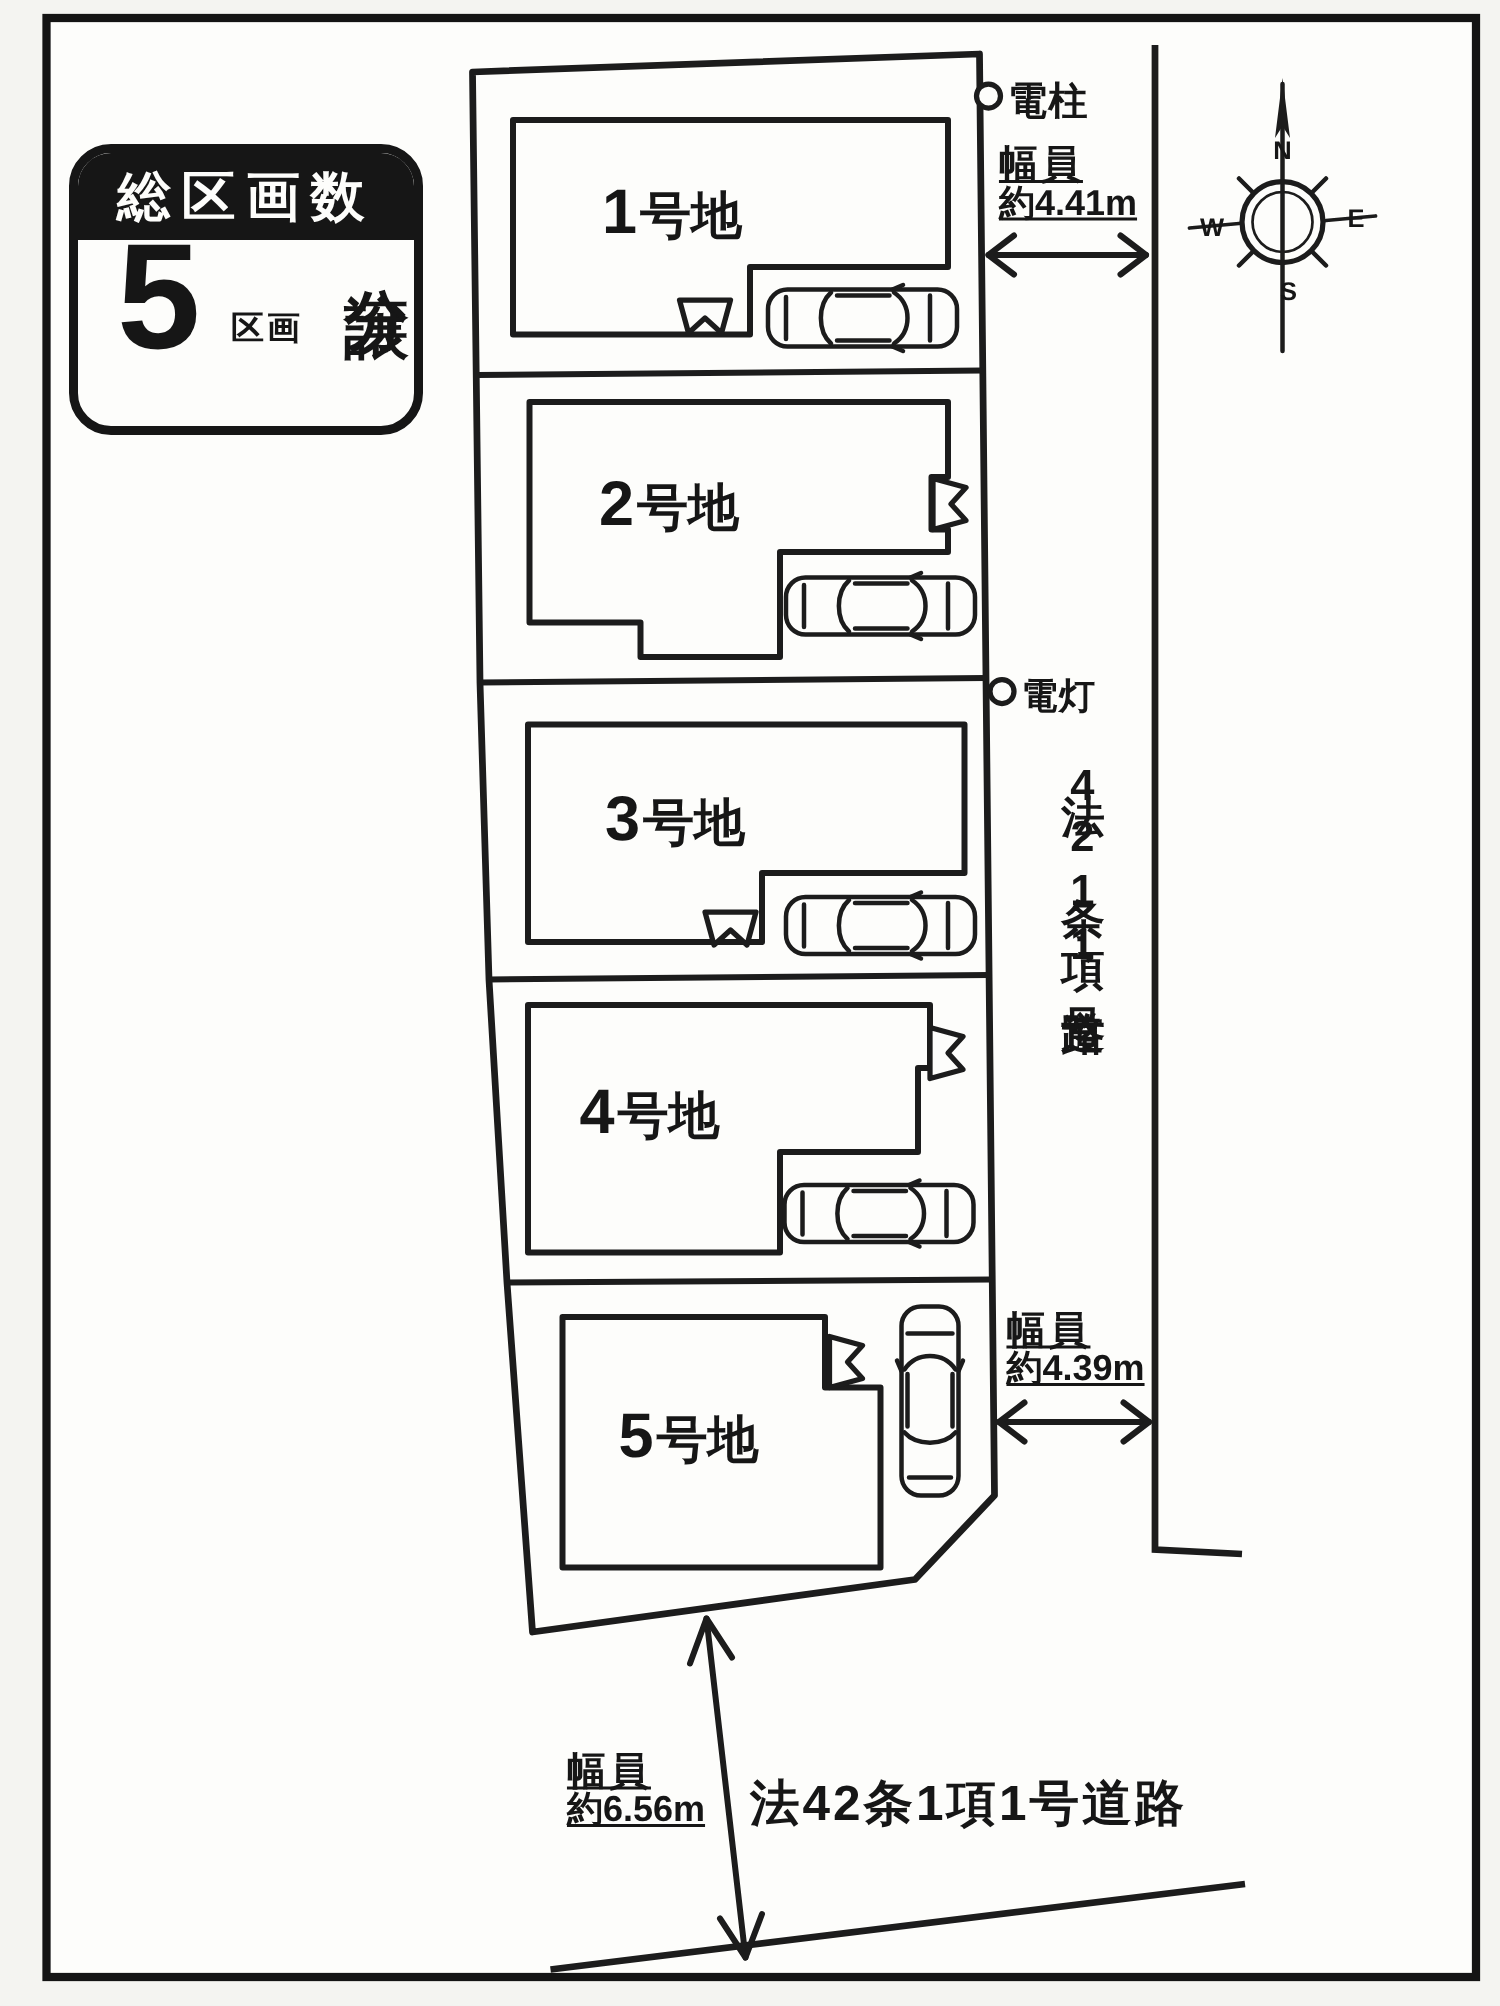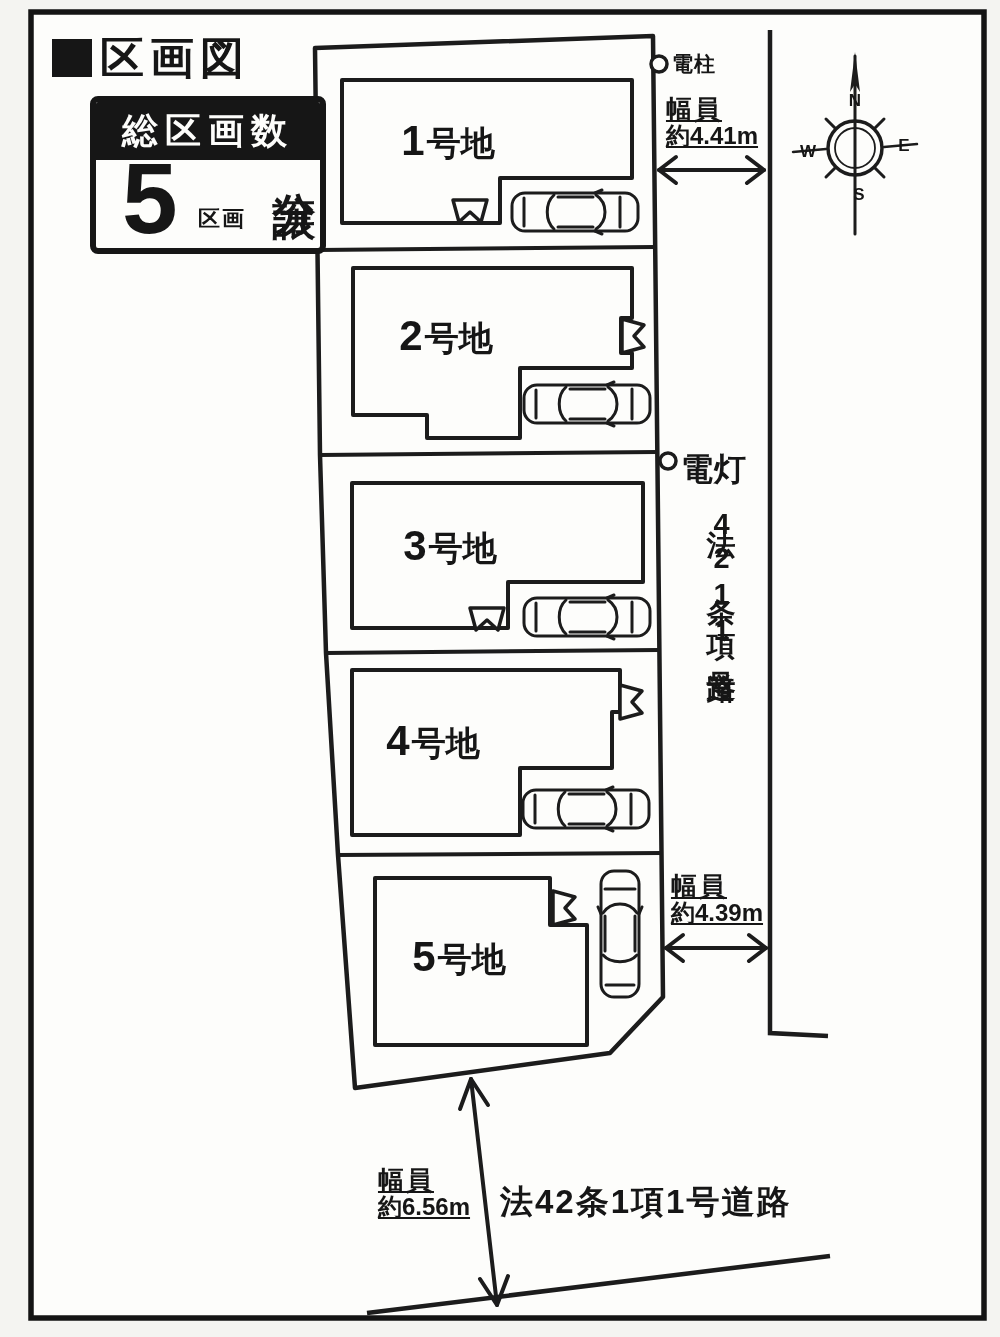--- a/index.html
+++ b/index.html
@@ -13,23 +13,23 @@
     color:#161616;
   }
   .page svg{position:absolute;left:0;top:0;}
   .ovl{position:absolute;font-weight:bold;color:#161616;white-space:nowrap;}
   
   .title{left:52px;top:36px;display:flex;align-items:center;gap:8px;}
   .title .sq{width:40px;height:38px;background:#161616;display:inline-block;}
   .title .t{font-size:44px;letter-spacing:6px;line-height:1;}
   
   .badge{
-    left:46px;top:96px;width:236px;height:158px;
-    border:6px solid #161616;border-radius:8px;
-    background:#fdfdfb;overflow:hidden;box-sizing:border-box;margin-left:44px;
+    left:46px;top:96px;width:236px;height:194px;
+    border:6px solid #161616;border-radius:28px;
+    background:#fdfdfb;overflow:hidden;box-sizing:border-box;
   }
   .badge .head{
     height:58px;background:#161616;color:#fdfdfb;
     display:flex;align-items:center;justify-content:center;
     font-size:36px;font-weight:bold;letter-spacing:7px;
   }
   .badge .bottom{position:relative;height:88px;}
   .badge .count{position:absolute;left:26px;top:-12px;font-size:100px;font-weight:bold;line-height:1;}
   .badge .unit{position:absolute;left:102px;top:44px;font-size:22px;font-weight:bold;letter-spacing:2px;}
   .badge .sale{
@@ -38,21 +38,21 @@
     font-size:43px;font-weight:bold;line-height:1;letter-spacing:2px;
   }
   
   .lot-label{transform:translate(-50%,-50%);display:flex;align-items:baseline;}
   .lot-label .n{font-size:42px;line-height:1;}
   .lot-label .s{font-size:34px;line-height:1;margin-left:2px;}
   
   .dim{transform:translateX(-50%);text-align:left;line-height:1.05;text-decoration:underline;}
   .dim .l1{font-size:26px;letter-spacing:2px;}
   .dim .l2{font-size:24px;}
-  .mark-label{font-size:21px;letter-spacing:1px;}
+  .mark-label{font-size:26px;letter-spacing:1px;}
   .vroad{
     transform:translateX(-50%);
     writing-mode:vertical-rl;text-orientation:upright;
     font-size:29px;letter-spacing:2px;line-height:1;
   }
   .hroad{font-size:33px;letter-spacing:2px;}
 </style>
 </head>
 <body>
 
@@ -138,24 +138,20 @@
       <path d="M20,-20 L29,-29 M20,20 L29,29 M-20,20 L-29,29 M-20,-20 L-29,-29" stroke-width="3"></path>
       <g fill="#161616" stroke="none" font-family="Liberation Sans, DejaVu Sans, sans-serif" font-weight="bold" font-size="17" text-anchor="middle">
         <text x="0" y="-42">N</text>
         <text x="49" y="3">E</text>
         <text x="-47" y="9">W</text>
         <text x="4" y="52">S</text>
       </g>
     </g>
   </svg>
 
-  <div class="ovl title">
-    <span class="sq"></span>
-    <span class="t">区画図</span>
-  </div>
 
   <div class="ovl badge">
     <div class="head">総区画数</div>
     <div class="bottom">
       <span class="count">5</span>
       <span class="unit">区画</span>
       <span class="sale">分譲</span>
     </div>
   </div>
 
@@ -174,21 +170,21 @@
   <div class="ovl lot-label" style="left:433px;top:741px">
     <span class="n">4</span>
     <span class="s">号地</span>
   </div>
   <div class="ovl lot-label" style="left:459px;top:957px">
     <span class="n">5</span>
     <span class="s">号地</span>
   </div>
 
   <div class="ovl mark-label" style="left:672px;top:50px">電柱</div>
-  <div class="ovl mark-label" style="left:681px;top:448px;font-size:32px">電灯</div>
+  <div class="ovl mark-label" style="left:681px;top:448px;font-size:24px">電灯</div>
 
   <div class="ovl dim" style="left:712px;top:96px">
     <div class="l1">幅員</div>
     <div class="l2">約4.41m</div>
   </div>
   <div class="ovl dim" style="left:717px;top:873px">
     <div class="l1">幅員</div>
     <div class="l2">約4.39m</div>
   </div>
   <div class="ovl dim" style="left:424px;top:1167px">

